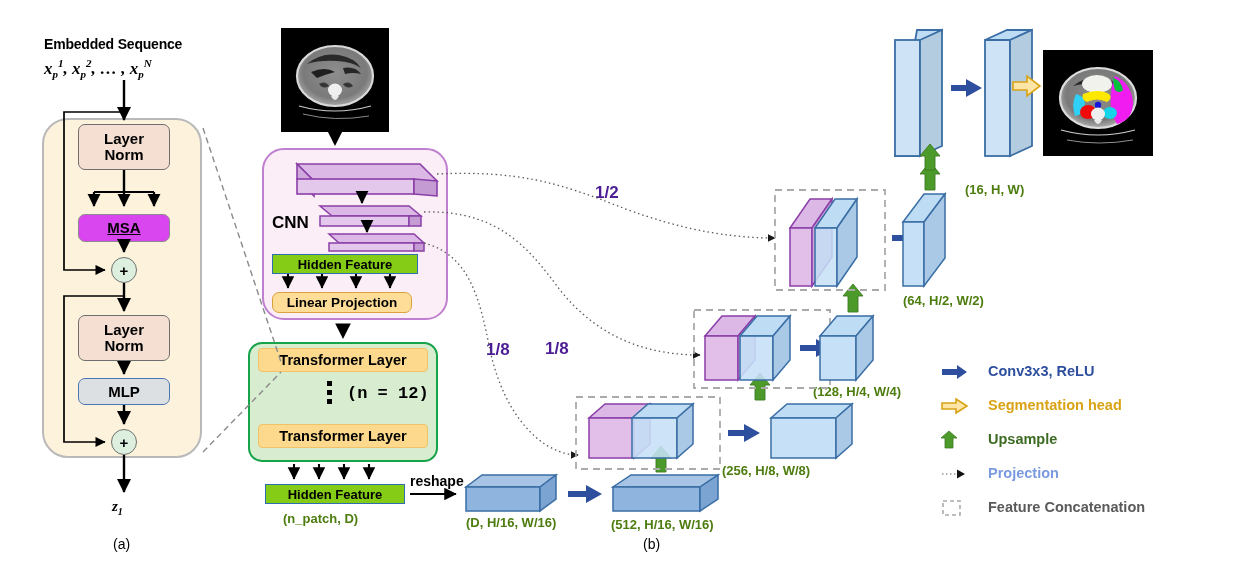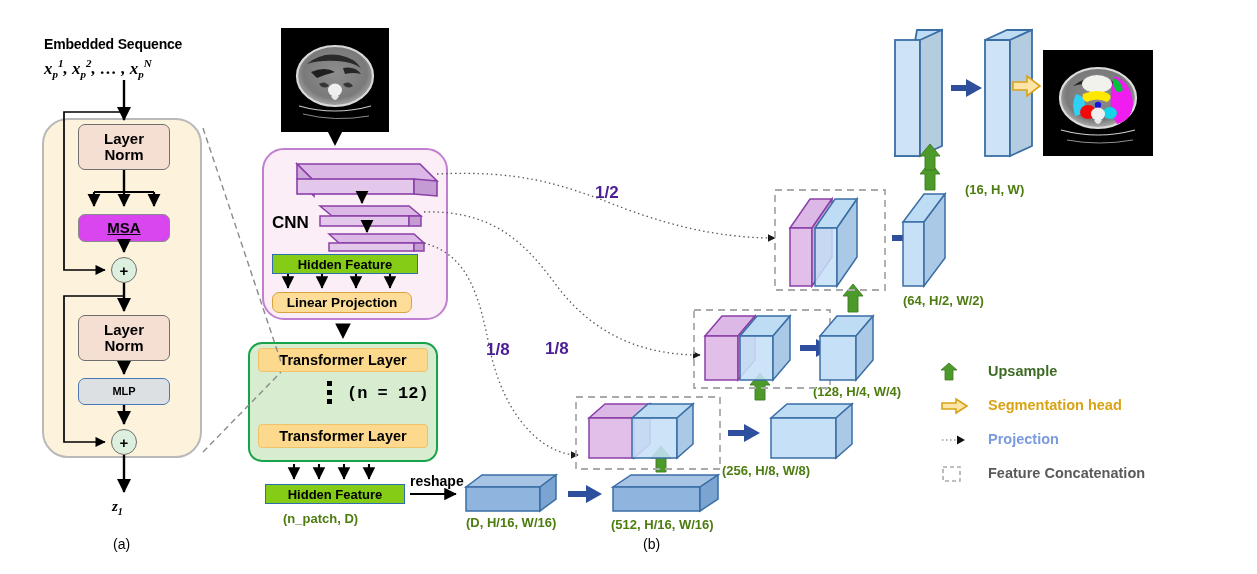--- a/index.html
+++ b/index.html
@@ -54,21 +54,21 @@
   #ln2 { left: 78px; top: 315px; width: 92px; height: 46px; }
   #msa {
     left: 78px; top: 214px; width: 92px; height: 28px;
     background: #d946ef; border: 1.6px solid #8a8a8a;
     font-size: 15px;
     text-decoration: underline;
   }
   #mlp {
     left: 78px; top: 378px; width: 92px; height: 27px;
     background: #dde0e3; border: 1.6px solid #4a77b4;
-    font-size: 11px;
+    font-size: 15px;
   }
   .plus-circle {
     position: absolute; width: 26px; height: 26px; border-radius: 50%;
     background: #ddf0df; border: 1.6px solid #6f6f6f;
     display:flex; align-items:center; justify-content:center;
     font-size: 15px; font-weight: 600; color: #000;
   }
   #plus1 { left: 111px; top: 257px; }
   #plus2 { left: 111px; top: 429px; }
 
@@ -223,32 +223,40 @@
   <div class="dim" id="dim-512">(512, H/16, W/16)</div>
   <div class="dim" id="dim-256">(256, H/8, W/8)</div>
   <div class="dim" id="dim-128">(128, H/4, W/4)</div>
   <div class="dim" id="dim-64">(64, H/2, W/2)</div>
   <div class="dim" id="dim-16">(16, H, W)</div>
 
   <div id="legend">
     <div class="leg-row">
       <span class="leg-ico">
         <svg width="40" height="20" viewBox="0 0 40 20">
-            <path d="M5 18 L5 8 L1 8 L9 1 L17 8 L13 8 L13 18 Z" fill="#4c9a2a" stroke="#3d7a22" stroke-width="0.8"></path>
+            <path d="M2 7 L17 7 L17 3 L27 10 L17 17 L17 13 L2 13 Z" fill="#2d4f9e"></path>
           </svg>
       </span>
-      <span class="leg-label" style="color:#3d6b23">Upsample</span>
+      <span class="leg-label" style="color:#2d4f9e">Conv3x3, ReLU</span>
     </div>
     <div class="leg-row">
       <span class="leg-ico">
         <svg width="40" height="20" viewBox="0 0 40 20">
             <path d="M2 7 L16 7 L16 3 L27 10 L16 17 L16 13 L2 13 Z" fill="#fde5a8" stroke="#d9a315" stroke-width="1.6"></path>
           </svg>
       </span>
       <span class="leg-label" style="color:#d9a315">Segmentation head</span>
+    </div>
+    <div class="leg-row">
+      <span class="leg-ico">
+        <svg width="40" height="20" viewBox="0 0 40 20">
+            <path d="M5 18 L5 8 L1 8 L9 1 L17 8 L13 8 L13 18 Z" fill="#4c9a2a" stroke="#3d7a22" stroke-width="0.8"></path>
+          </svg>
+      </span>
+      <span class="leg-label" style="color:#3d6b23">Upsample</span>
     </div>
     <div class="leg-row">
       <span class="leg-ico">
         <svg width="40" height="20" viewBox="0 0 40 20">
           <path d="M2 10 L17 10" stroke="#999" stroke-width="1.6" stroke-dasharray="1.5 2.5" fill="none"></path>
           <path d="M17 5.5 L25 10 L17 14.5 Z" fill="#111"></path>
         </svg>
       </span>
       <span class="leg-label" style="color:#7b9ae0">Projection</span>
     </div>

